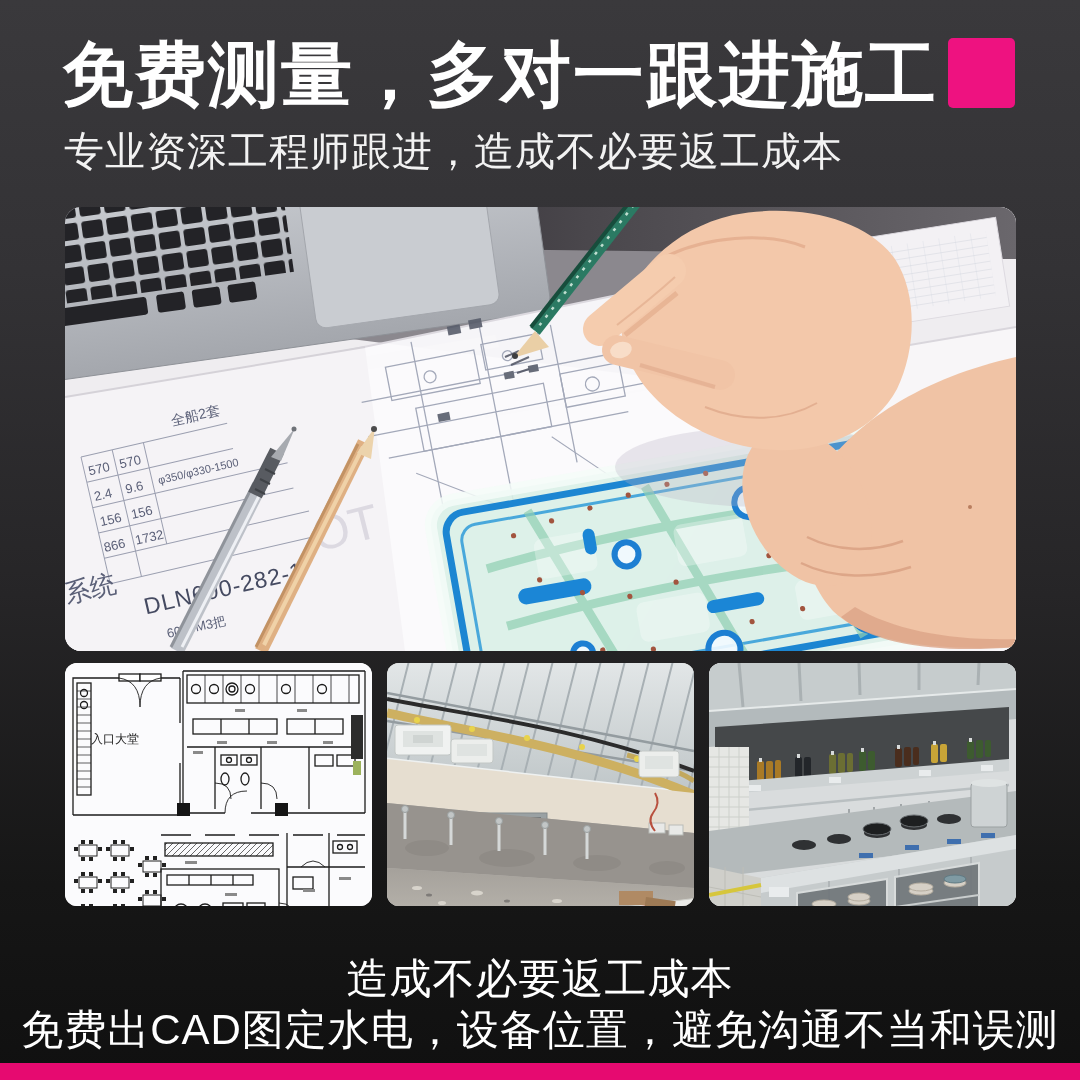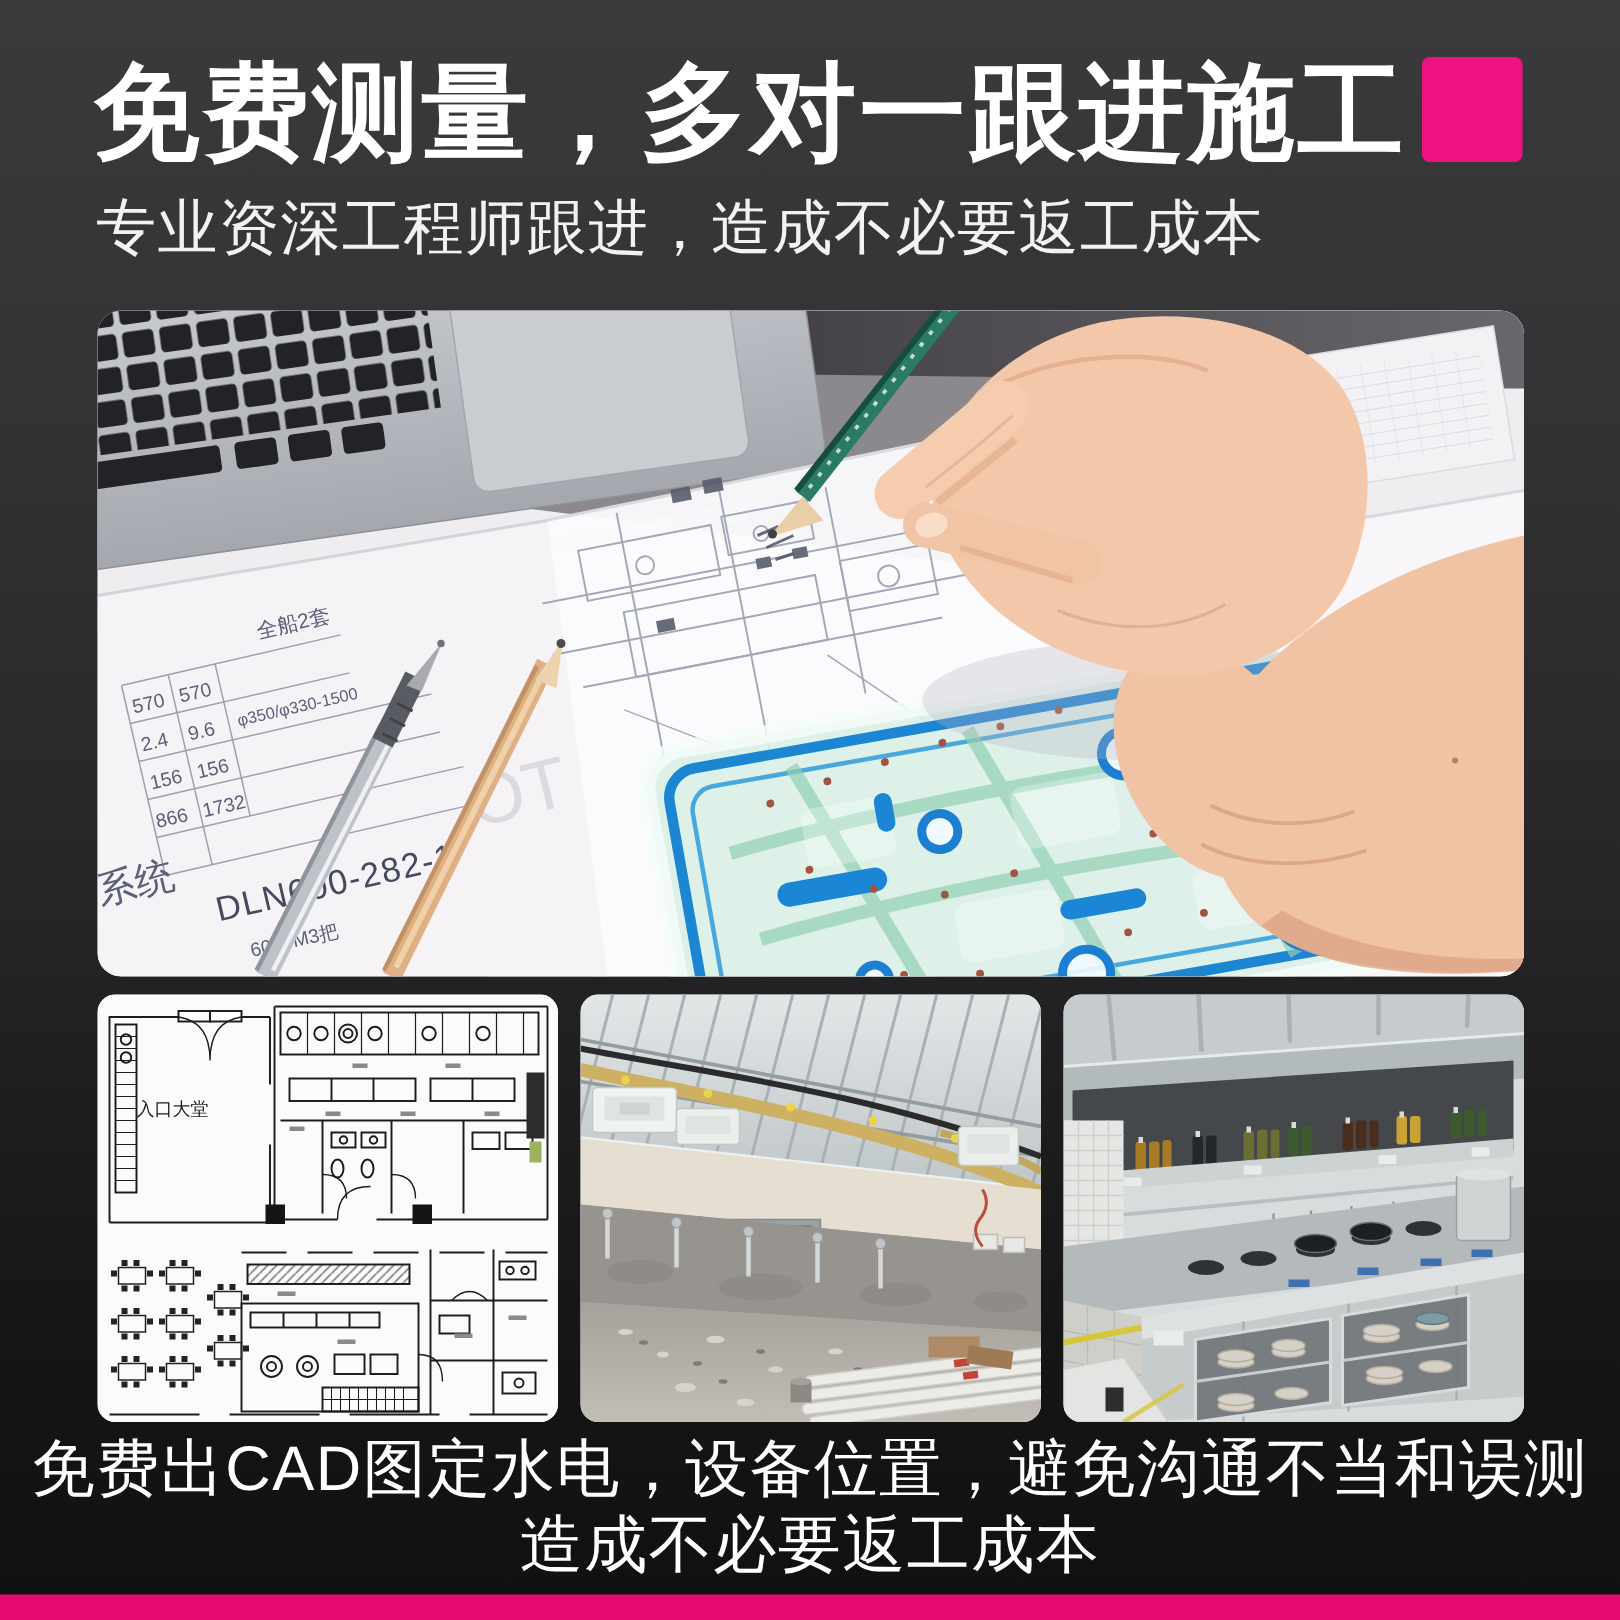--- a/index.html
+++ b/index.html
@@ -7,21 +7,21 @@
     position:relative;width:1080px;height:1080px;overflow:hidden;
     background:linear-gradient(180deg,#3a393c 0%,#333235 25%,#262527 55%,#161616 82%,#101010 100%);
     font-family:"Liberation Sans","DejaVu Sans",sans-serif;
   }
   .title{position:absolute;left:62px;top:28px;font-size:71px;font-weight:700;color:#ffffff;letter-spacing:2px;white-space:nowrap;}
   .accent-square{position:absolute;left:948px;top:38px;width:67px;height:70px;background:#ee1280;border-radius:5px;}
   .subtitle{position:absolute;left:64px;top:124px;font-size:40px;font-weight:400;color:#f2f2f2;letter-spacing:1px;white-space:nowrap;}
   .hero{position:absolute;left:65px;top:207px;width:951px;height:444px;border-radius:16px;overflow:hidden;background:#efedf0;}
   .hero svg{display:block;}
   .thumbs{position:absolute;left:65px;top:663px;display:flex;gap:15px;}
-  .thumb{width:307px;height:285px;border-radius:12px;overflow:hidden;background:#ffffff;text-decoration:underline;}
+  .thumb{width:307px;height:243px;border-radius:12px;overflow:hidden;background:#ffffff;text-decoration:underline;}
   .thumb svg{display:block;}
   .footer{position:absolute;left:0;top:953px;width:1080px;text-align:center;color:#ffffff;font-size:42px;line-height:51px;font-weight:500;letter-spacing:1px;}
   .bottom-bar{position:absolute;left:0;bottom:0;width:1080px;height:17px;background:#e60a70;}
   text{font-family:"Liberation Sans","DejaVu Sans",sans-serif;}
 </style>
 </head>
 <body>
 
 <div class="canvas">
 
@@ -591,18 +591,18 @@
         </g>
         <path d="M0,232 L52,222" stroke="#d6c63c" stroke-width="4" fill="none"></path>
         <polygon points="0,250 40,242 70,285 0,285" fill="#e4e5e2" stroke="#cfd0cc"></polygon>
         <path d="M40,285 L80,260" stroke="#d6c63c" stroke-width="3" fill="none" opacity="0.8"></path>
         <rect x="28" y="262" width="12" height="16" fill="#2c2d2e"></rect>
       </svg>
     </div>
   </div>
 
   <div class="footer">
+    <div>造成不必要返工成本</div>
     <div>免费出CAD图定水电，设备位置，避免沟通不当和误测</div>
-    <div>造成不必要返工成本</div>
   </div>
 
   <div class="bottom-bar"></div>
 </div>
 
 </body></html>

